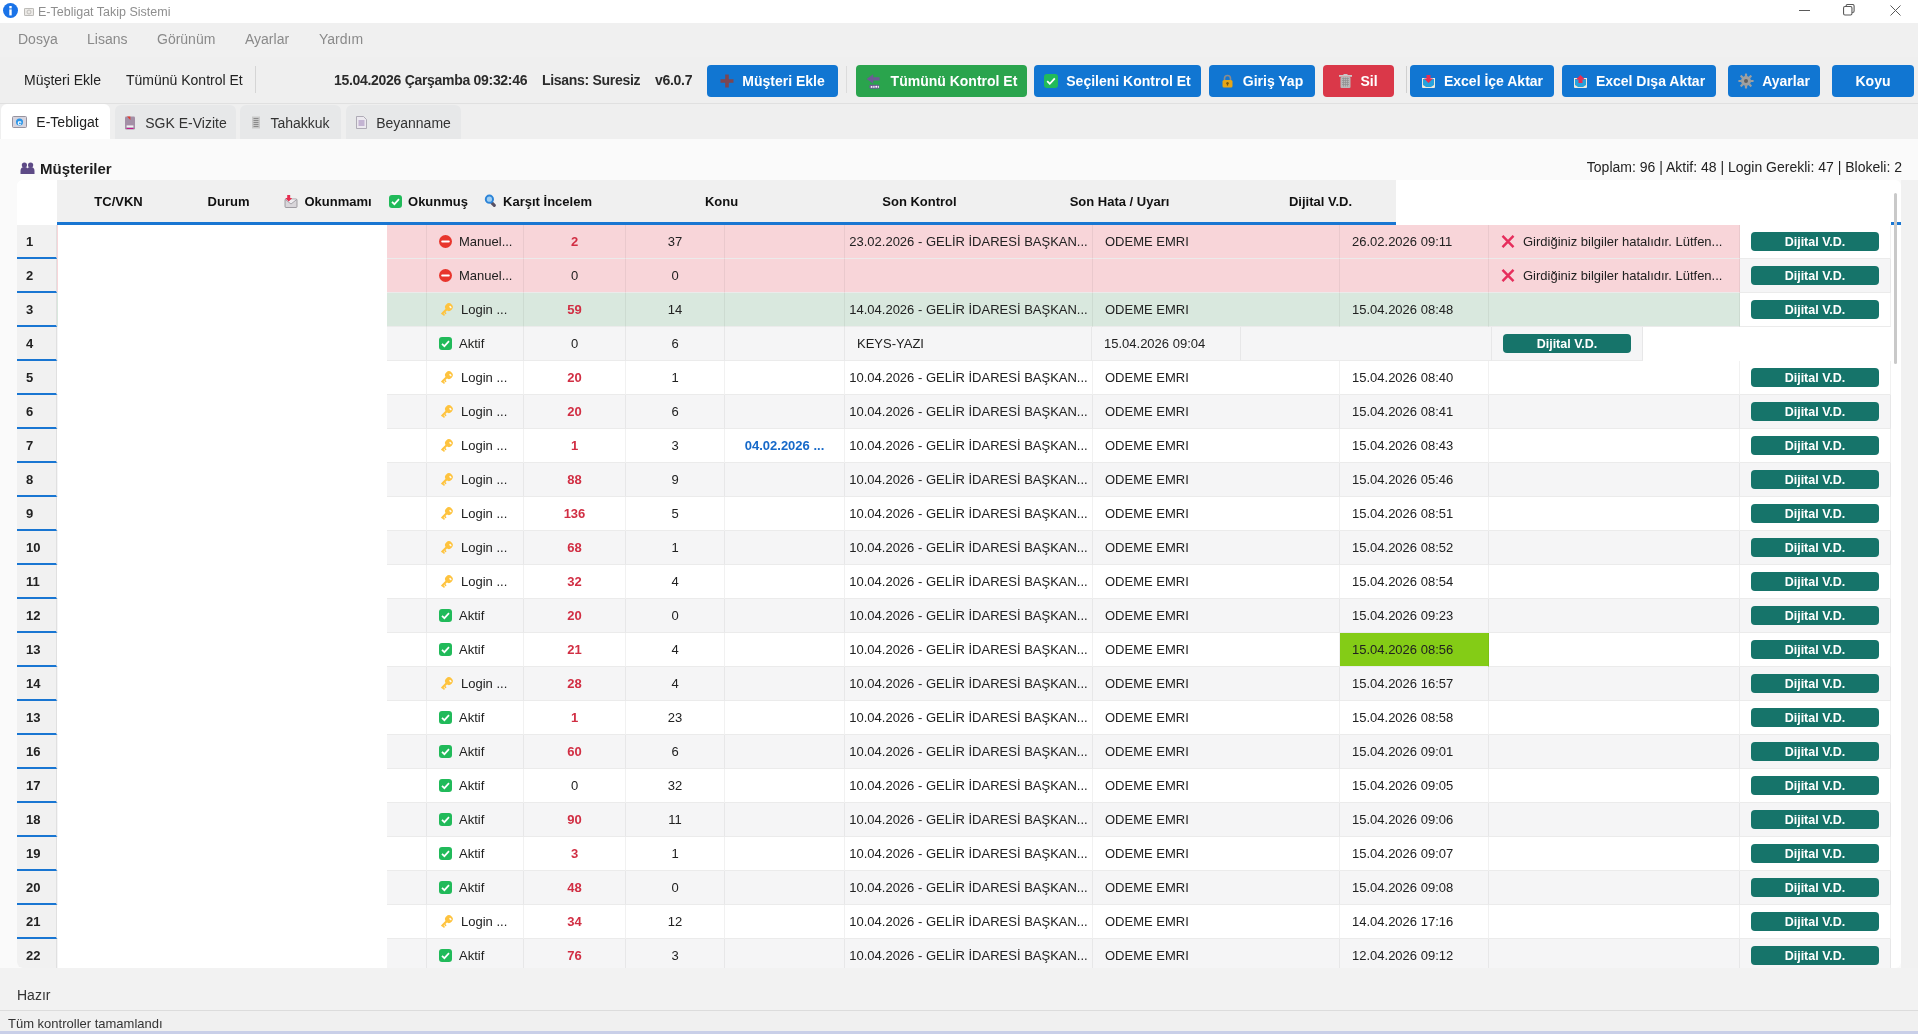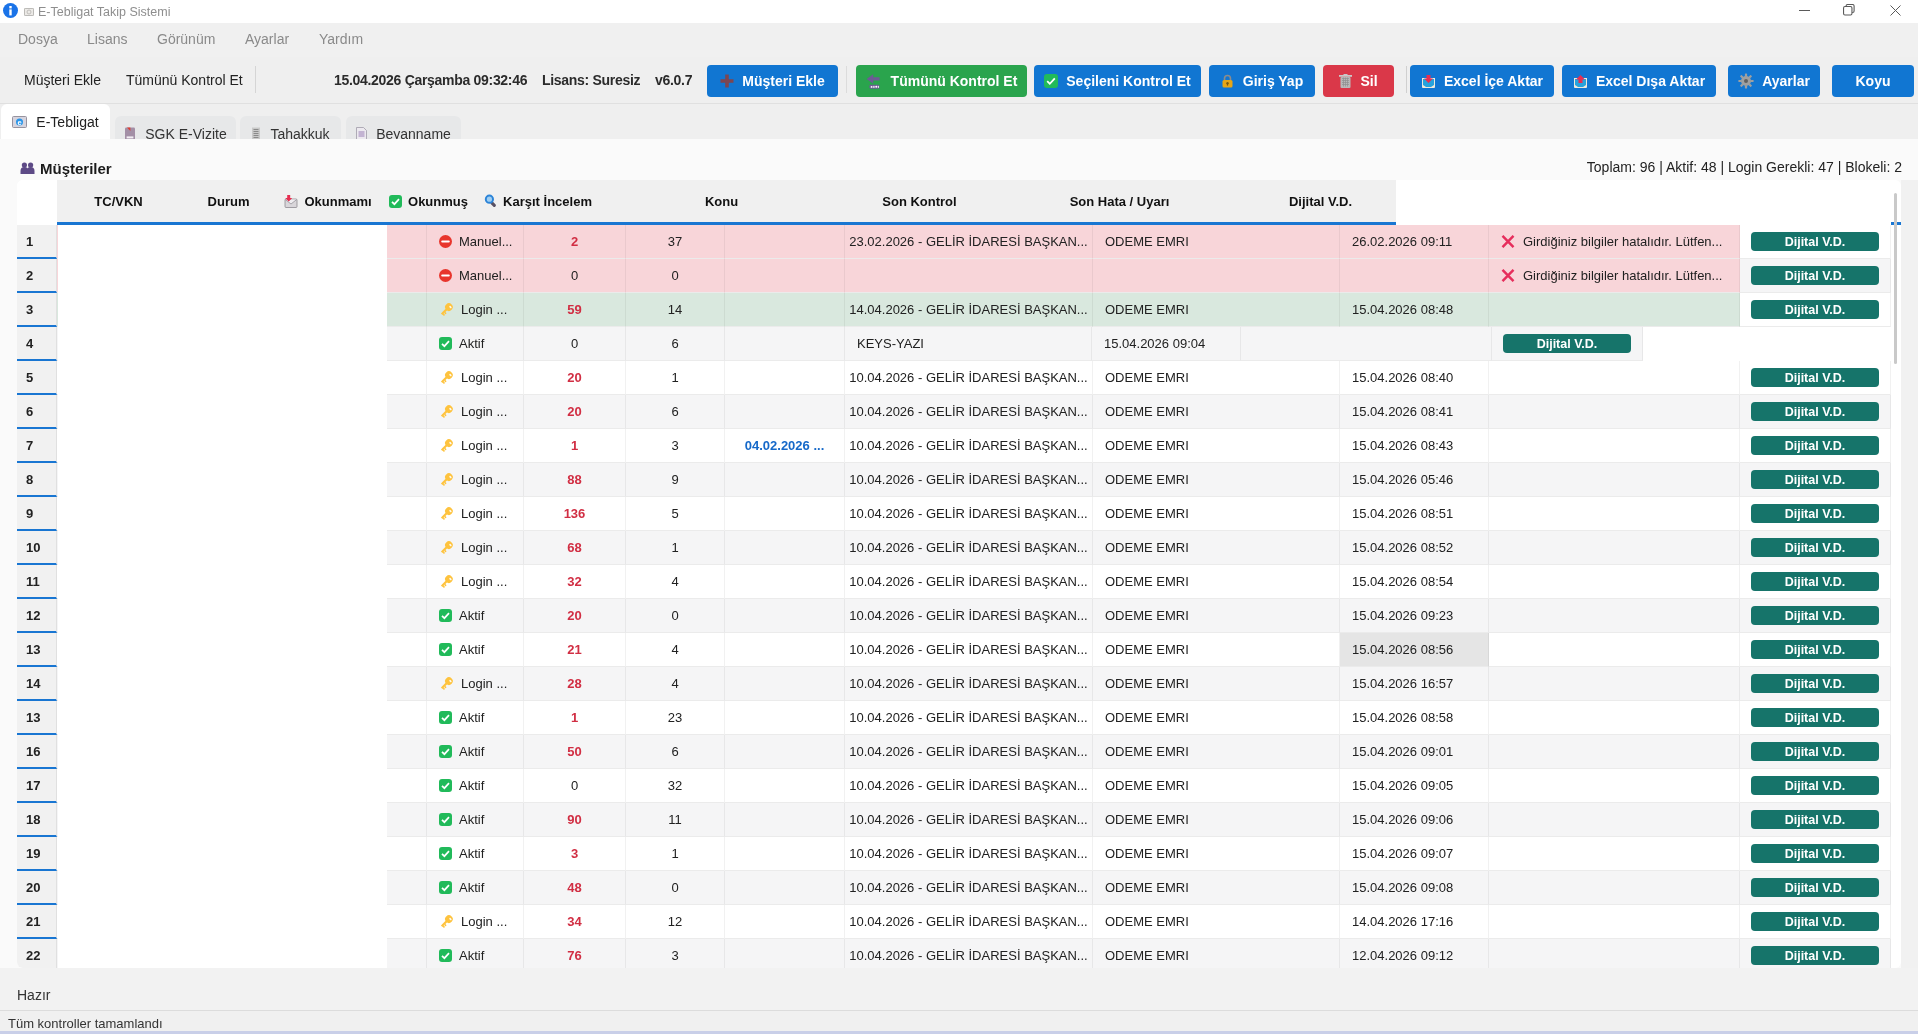--- a/index.html
+++ b/index.html
@@ -23,21 +23,21 @@
 .toolbold { position:absolute; top:15px; font-size:14px; letter-spacing:-0.3px; font-weight:bold; color:#2b2b2b; }
 .btn { position:absolute; top:8px; height:32px; border-radius:4px; color:#fff;
   font-size:14px; font-weight:bold; display:flex; align-items:center; justify-content:center;
   gap:8px; }
 .btn-blue { background:#1176d2; }
 .btn-green { background:#2aa44d; }
 .btn-red { background:#da3849; }
 
 
 #tabbar { position:absolute; left:0; top:104px; width:1918px; height:36px; background:#efefef; }
-.tab { position:absolute; top:12px; height:35px; display:flex; align-items:center; gap:9px;
+.tab { position:absolute; top:1px; height:35px; display:flex; align-items:center; gap:9px;
   font-size:14px; color:#333; justify-content:center;
   border-radius:6px 6px 0 0; background:#e7e8e9; }
 .tab.active { background:#fff; color:#222; height:36px; top:0; }
 
 
 #content { position:absolute; left:0; top:139px; width:1918px; height:871px; background:#fafafa; }
 #musteriler { position:absolute; left:40px; top:21px; font-size:15px; font-weight:bold; color:#1b1b1b; }
 #stats { position:absolute; right:16px; top:20px; font-size:14px; color:#222; }
 
 
@@ -586,21 +586,21 @@
               <rect width="13" height="13" rx="3" fill="#21ba5a"></rect>
               <path d="M3 6.8 L5.4 9.2 L10 4.2" stroke="#fff" stroke-width="1.7" fill="none"></path>
             </svg>
             <span>Aktif</span>
           </div>
           <div class="cell c-center red" style="width:102px;background:#fff">21</div>
           <div class="cell c-center" style="width:99px;background:#fff">4</div>
           <div class="cell c-center bluelink" style="width:120px;background:#fff"></div>
           <div class="cell c-center" style="width:248px;background:#fff">10.04.2026 - GELİR İDARESİ BAŞKAN...</div>
           <div class="cell c-left" style="width:247px;background:#fff">ODEME EMRI</div>
-          <div class="cell c-left" style="width:149px;background:#e5e5e5">15.04.2026 08:56</div>
+          <div class="cell c-left" style="width:149px;background:#84cc16">15.04.2026 08:56</div>
           <div class="cell c-left" style="width:251px;background:#fff;gap:8px"></div>
           <div class="cell" style="width:151px;background:#fff">
             <div class="pill">Dijital V.D.</div>
           </div>
         </div>
         <div class="row">
           <div class="cell rownum" style="width:40px">14</div>
           <div class="cell" style="width:247px;background:#f5f5f6"></div>
           <div class="cell" style="width:123px;background:#f5f5f6"></div>
           <div class="cell c-left" style="width:97px;background:#f5f5f6;gap:7px">
@@ -652,21 +652,21 @@
           <div class="cell rownum" style="width:40px">16</div>
           <div class="cell" style="width:247px;background:#f5f5f6"></div>
           <div class="cell" style="width:123px;background:#f5f5f6"></div>
           <div class="cell c-left" style="width:97px;background:#f5f5f6;gap:7px">
             <svg width="13" height="13" viewBox="0 0 13 13">
               <rect width="13" height="13" rx="3" fill="#21ba5a"></rect>
               <path d="M3 6.8 L5.4 9.2 L10 4.2" stroke="#fff" stroke-width="1.7" fill="none"></path>
             </svg>
             <span>Aktif</span>
           </div>
-          <div class="cell c-center red" style="width:102px;background:#f5f5f6">50</div>
+          <div class="cell c-center red" style="width:102px;background:#f5f5f6">60</div>
           <div class="cell c-center" style="width:99px;background:#f5f5f6">6</div>
           <div class="cell c-center bluelink" style="width:120px;background:#f5f5f6"></div>
           <div class="cell c-center" style="width:248px;background:#f5f5f6">10.04.2026 - GELİR İDARESİ BAŞKAN...</div>
           <div class="cell c-left" style="width:247px;background:#f5f5f6">ODEME EMRI</div>
           <div class="cell c-left" style="width:149px;background:#f5f5f6">15.04.2026 09:01</div>
           <div class="cell c-left" style="width:251px;background:#f5f5f6;gap:8px"></div>
           <div class="cell" style="width:151px;background:#f5f5f6">
             <div class="pill">Dijital V.D.</div>
           </div>
         </div>

